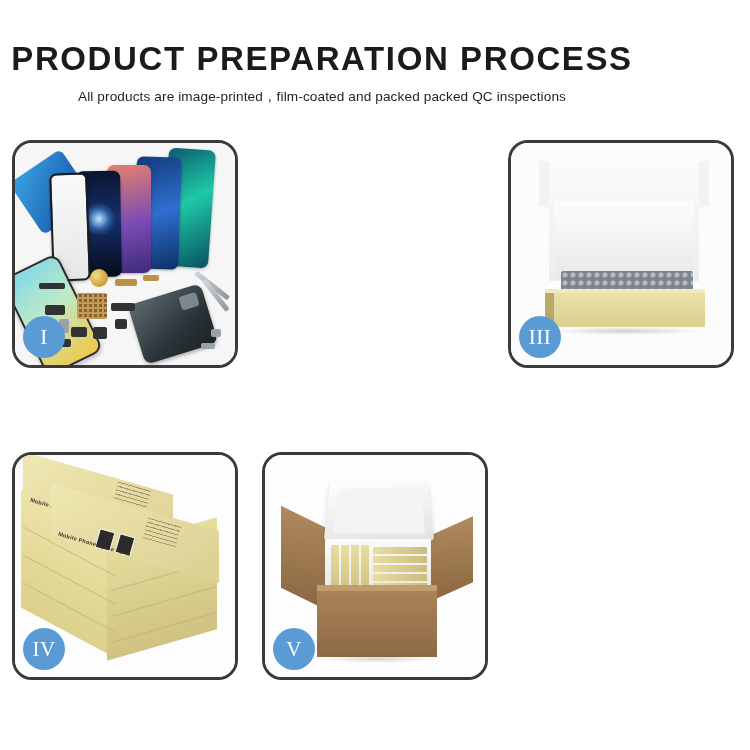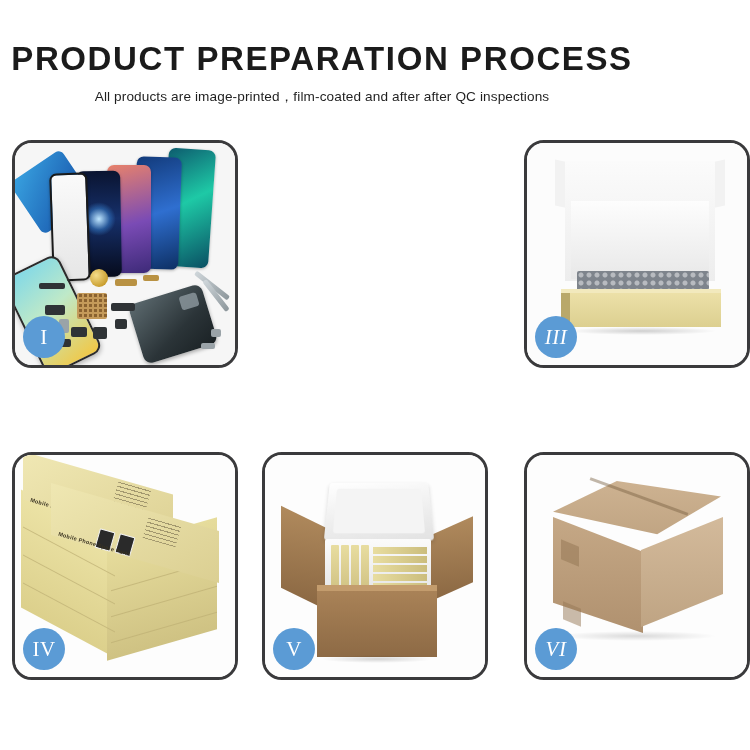--- a/index.html
+++ b/index.html
@@ -23,21 +23,21 @@
 
   
   .grid{position:absolute;left:12px;top:140px;width:726px;height:552px;}
   .panel{
     position:absolute;width:226px;height:228px;
     border:3px solid #3a3a3c;border-radius:20px;background:#ffffff;
     box-sizing:border-box;overflow:hidden;
   }
   .panel.c0{left:0;}
   .panel.c1{left:250px;}
-  .panel.c2{left:512px;font-style:italic;}
+  .panel.c2{left:496px;}
   .panel.r0{top:0;}
   .panel.r1{top:312px;}
 
   .stage{position:absolute;inset:0;overflow:hidden;}
 
   .badge{
     position:absolute;left:8px;bottom:7px;width:42px;height:42px;border-radius:50%;
     background:#5b9bd5;color:#ffffff;
     font-family:"Liberation Serif", serif;font-size:21px;
     display:flex;align-items:center;justify-content:center;
@@ -239,21 +239,21 @@
   .cShadow{position:absolute;left:30px;top:176px;width:160px;height:10px;
        background:radial-gradient(ellipse at center, rgba(0,0,0,.14), transparent 70%);}
 </style>
 </head>
 <body>
 
 <div class="page">
 
   <div class="header">
     <div class="title">PRODUCT PREPARATION PROCESS</div>
-    <div class="subtitle">All products are image-printed，film-coated and after after QC inspections</div>
+    <div class="subtitle">All products are image-printed，film-coated and packed packed QC inspections</div>
   </div>
 
   <div class="grid">
 
     <div class="panel r0 c0">
       <div class="stage">
         <div class="p1bg"></div>
         <div class="film"></div>
         <div class="ph scr5"></div>
         <div class="ph scr4"></div>
@@ -342,28 +342,15 @@
         <div class="ybh ybh3"></div>
         <div class="ybh ybh4"></div>
         <div class="ybh ybh5"></div>
         <div class="cartonTopEdge"></div>
         <div class="cartonF"></div>
         <div class="cartonShadow"></div>
       </div>
       <div class="badge">V</div>
     </div>
 
-    <div class="panel r1 c2">
-      <div class="stage">
-        <div class="p6bg"></div>
-        <div class="cTop"></div>
-        <div class="cFront"></div>
-        <div class="cSide"></div>
-        <div class="seam"></div>
-        <div class="tapeA"></div>
-        <div class="tapeB"></div>
-        <div class="cShadow"></div>
-      </div>
-      <div class="badge">VI</div>
-    </div>
 
   </div>
 </div>
 
 </body></html>

